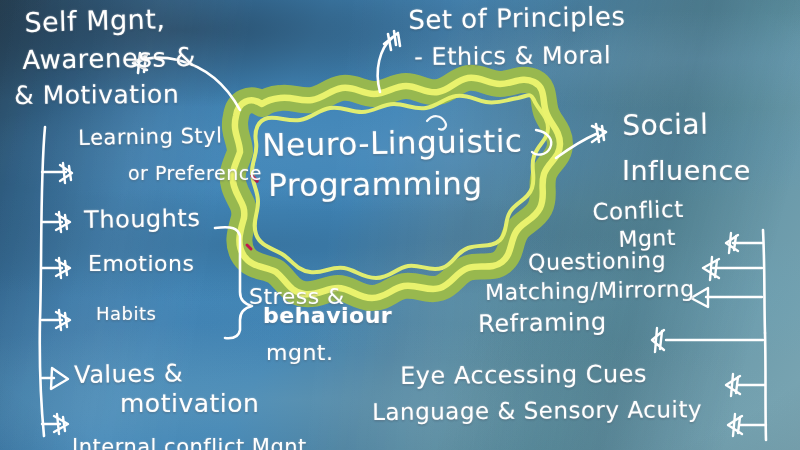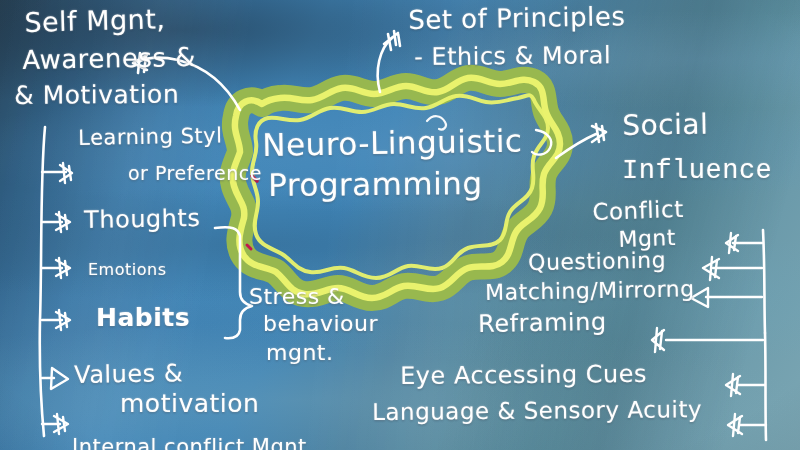--- a/index.html
+++ b/index.html
@@ -255,41 +255,41 @@
   </svg>
 
   <div class="hw ink" style="left:24px; top:8px; font-size:27px; transform:rotate(-1.5deg);">Self Mgnt,</div>
   <div class="hw ink" style="left:22px; top:46px; font-size:26px; transform:rotate(-1deg);">Awareness &amp;</div>
   <div class="hw ink" style="left:14px; top:82px; font-size:25px; transform:rotate(-0.5deg);">&amp; Motivation</div>
 
   <div class="hw ink" style="left:408px; top:6px; font-size:26px; transform:rotate(-1deg);">Set of Principles</div>
   <div class="hw ink" style="left:414px; top:44px; font-size:24px; transform:rotate(-0.5deg);">- Ethics &amp; Moral</div>
 
   <div class="hw ink" style="left:622px; top:110px; font-size:28px; transform:rotate(-1deg);">Social</div>
-  <div class="hw ink" style="left:622px; top:156px; font-size:27px;font-family:Liberation Mono, monospace;">Influence</div>
+  <div class="hw ink" style="left:622px; top:156px; font-size:27px;">Influence</div>
 
   <div class="hw ink" style="left:262px; top:128px; font-size:31px; transform:rotate(-1deg);">Neuro-Linguistic</div>
   <div class="hw ink" style="left:268px; top:168px; font-size:31px; transform:rotate(-0.5deg);">Programming</div>
 
   <div class="hw ink" style="left:78px; top:127px; font-size:21px; transform:rotate(-1deg);">Learning Styl</div>
   <div class="hw ink" style="left:80px; top:163px; font-size:19px;margin-left:48px;">or Preference</div>
 
   <div class="hw ink" style="left:84px; top:207px; font-size:24px; transform:rotate(-1deg);">Thoughts</div>
 
-  <div class="hw ink" style="left:88px; top:252px; font-size:16px;margin-top:9px;">Emotions</div>
-
-  <div class="hw ink" style="left:96px; top:304px; font-size:25px;font-weight:bold;">Habits</div>
+  <div class="hw ink" style="left:88px; top:252px; font-size:22px;">Emotions</div>
+
+  <div class="hw ink" style="left:96px; top:304px; font-size:18px;">Habits</div>
 
   <div class="hw ink" style="left:74px; top:362px; font-size:24px; transform:rotate(-1deg);">Values &amp;</div>
   <div class="hw ink" style="left:120px; top:390px; font-size:25px;">motivation</div>
 
   <div class="hw ink" style="left:72px; top:412px; font-size:21px;margin-top:24px;">Internal conflict Mgnt</div>
 
   <div class="hw ink" style="left:249px; top:285px; font-size:22px;">Stress &amp;</div>
-  <div class="hw ink" style="left:263px; top:312px; font-size:22px;">behaviour</div>
+  <div class="hw ink" style="left:263px; top:304px; font-size:22px;font-weight:bold;">behaviour</div>
   <div class="hw ink" style="left:266px; top:341px; font-size:22px;">mgnt.</div>
 
   <div class="hw ink" style="left:592px; top:200px; font-size:23px; transform:rotate(-2deg);">Conflict</div>
   <div class="hw ink" style="left:618px; top:228px; font-size:22px; transform:rotate(-2deg);">Mgnt</div>
 
   <div class="hw ink" style="left:528px; top:251px; font-size:22px; transform:rotate(-1deg);">Questioning</div>
 
   <div class="hw ink" style="left:485px; top:281px; font-size:22px; transform:rotate(-1deg);">Matching/Mirrorng</div>
 
   <div class="hw ink" style="left:478px; top:311px; font-size:24px; transform:rotate(-1deg);">Reframing</div>

